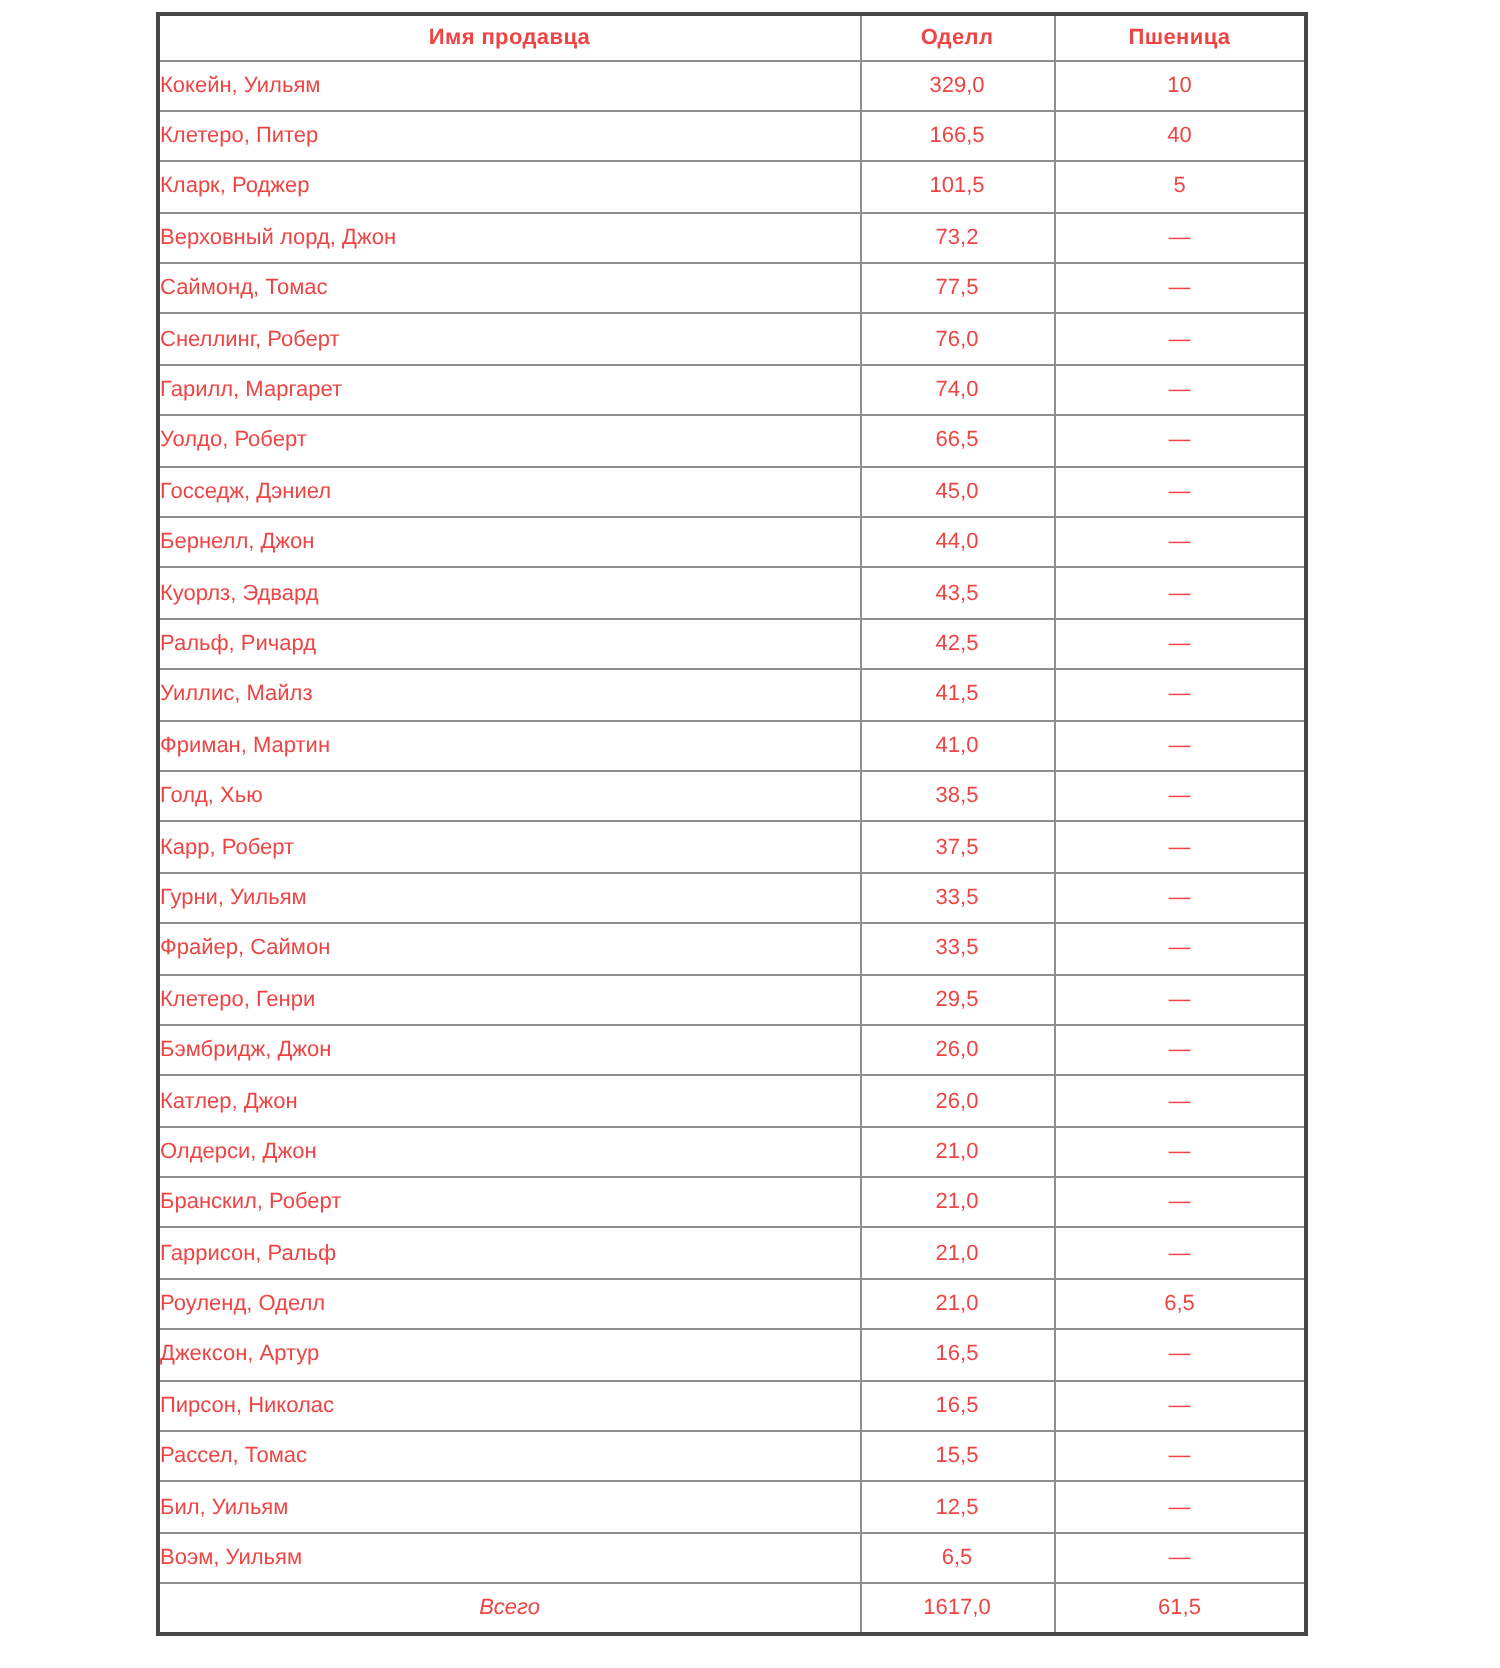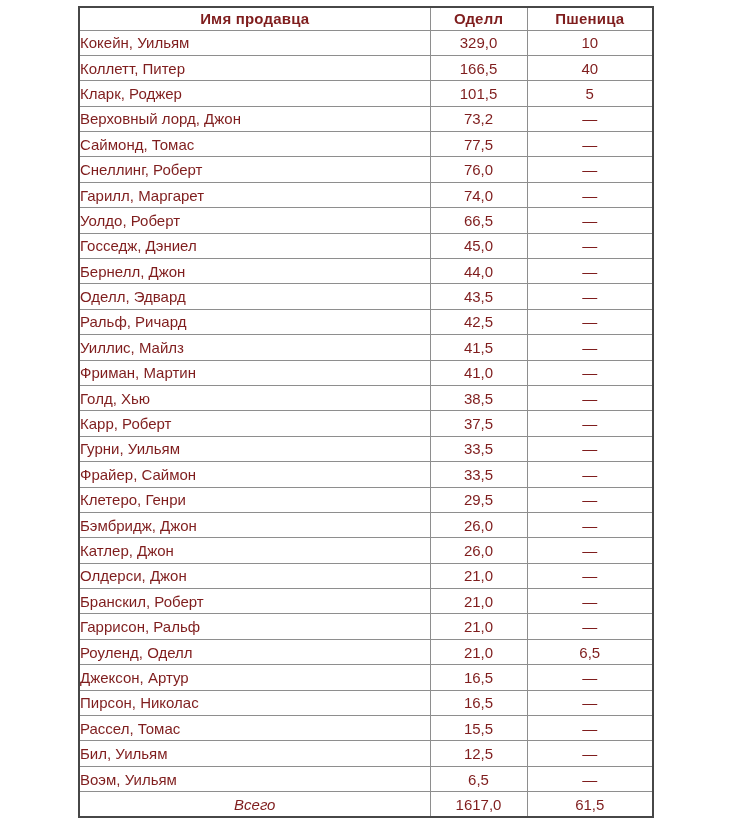--- a/index.html
+++ b/index.html
@@ -20,22 +20,22 @@
   .table-wrap {
     position: absolute;
     left: 78px;
     top: 6px;
   }
   table.sellers {
     border-collapse: collapse;
     table-layout: fixed;
     width: 574px;
     border: 2px solid #474747;
-    color: #7f1d1d;
-    font-size: 15px;
+    color: #ef4444;
+    font-size: 11px;
   }
   col.col-name  { width: 351px; }
   col.col-rye   { width: 97px; }
   col.col-wheat { width: 126px; }
   table.sellers th,
   table.sellers td {
     border: 1px solid #8e8e8e;
     padding: 0;
     vertical-align: middle;
     white-space: nowrap;
@@ -78,21 +78,21 @@
           <th>Пшеница</th>
         </tr>
       </thead>
       <tbody>
           <tr>
     <td class="name">Кокейн, Уильям</td>
     <td class="num">329,0</td>
     <td class="num">10</td>
   </tr>
           <tr>
-    <td class="name">Коллетт, Питер</td>
+    <td class="name">Клетеро, Питер</td>
     <td class="num">166,5</td>
     <td class="num">40</td>
   </tr>
           <tr>
     <td class="name">Кларк, Роджер</td>
     <td class="num">101,5</td>
     <td class="num">5</td>
   </tr>
           <tr>
     <td class="name">Верховный лорд, Джон</td>
@@ -123,21 +123,21 @@
     <td class="name">Госседж, Дэниел</td>
     <td class="num">45,0</td>
     <td class="num">—</td>
   </tr>
           <tr>
     <td class="name">Бернелл, Джон</td>
     <td class="num">44,0</td>
     <td class="num">—</td>
   </tr>
           <tr>
-    <td class="name">Оделл, Эдвард</td>
+    <td class="name">Куорлз, Эдвард</td>
     <td class="num">43,5</td>
     <td class="num">—</td>
   </tr>
           <tr>
     <td class="name">Ральф, Ричард</td>
     <td class="num">42,5</td>
     <td class="num">—</td>
   </tr>
           <tr>
     <td class="name">Уиллис, Майлз</td>

